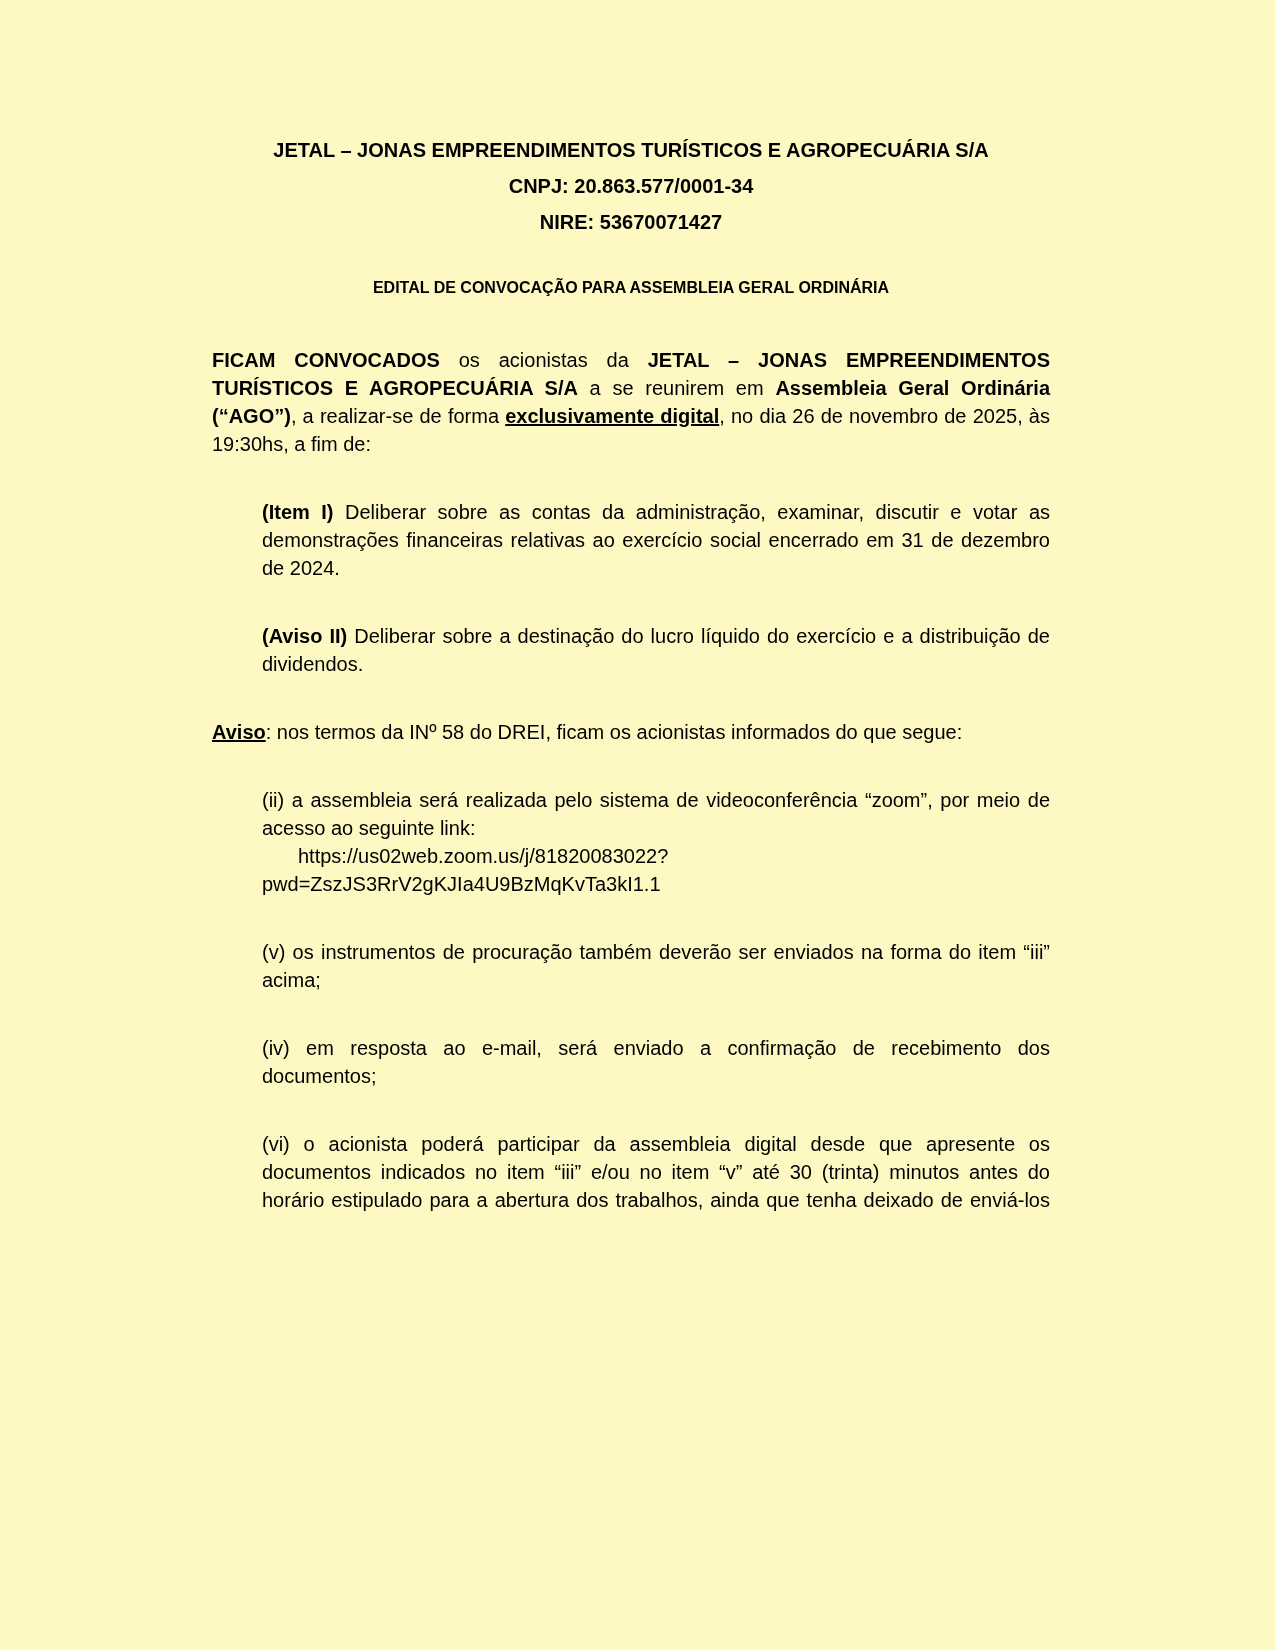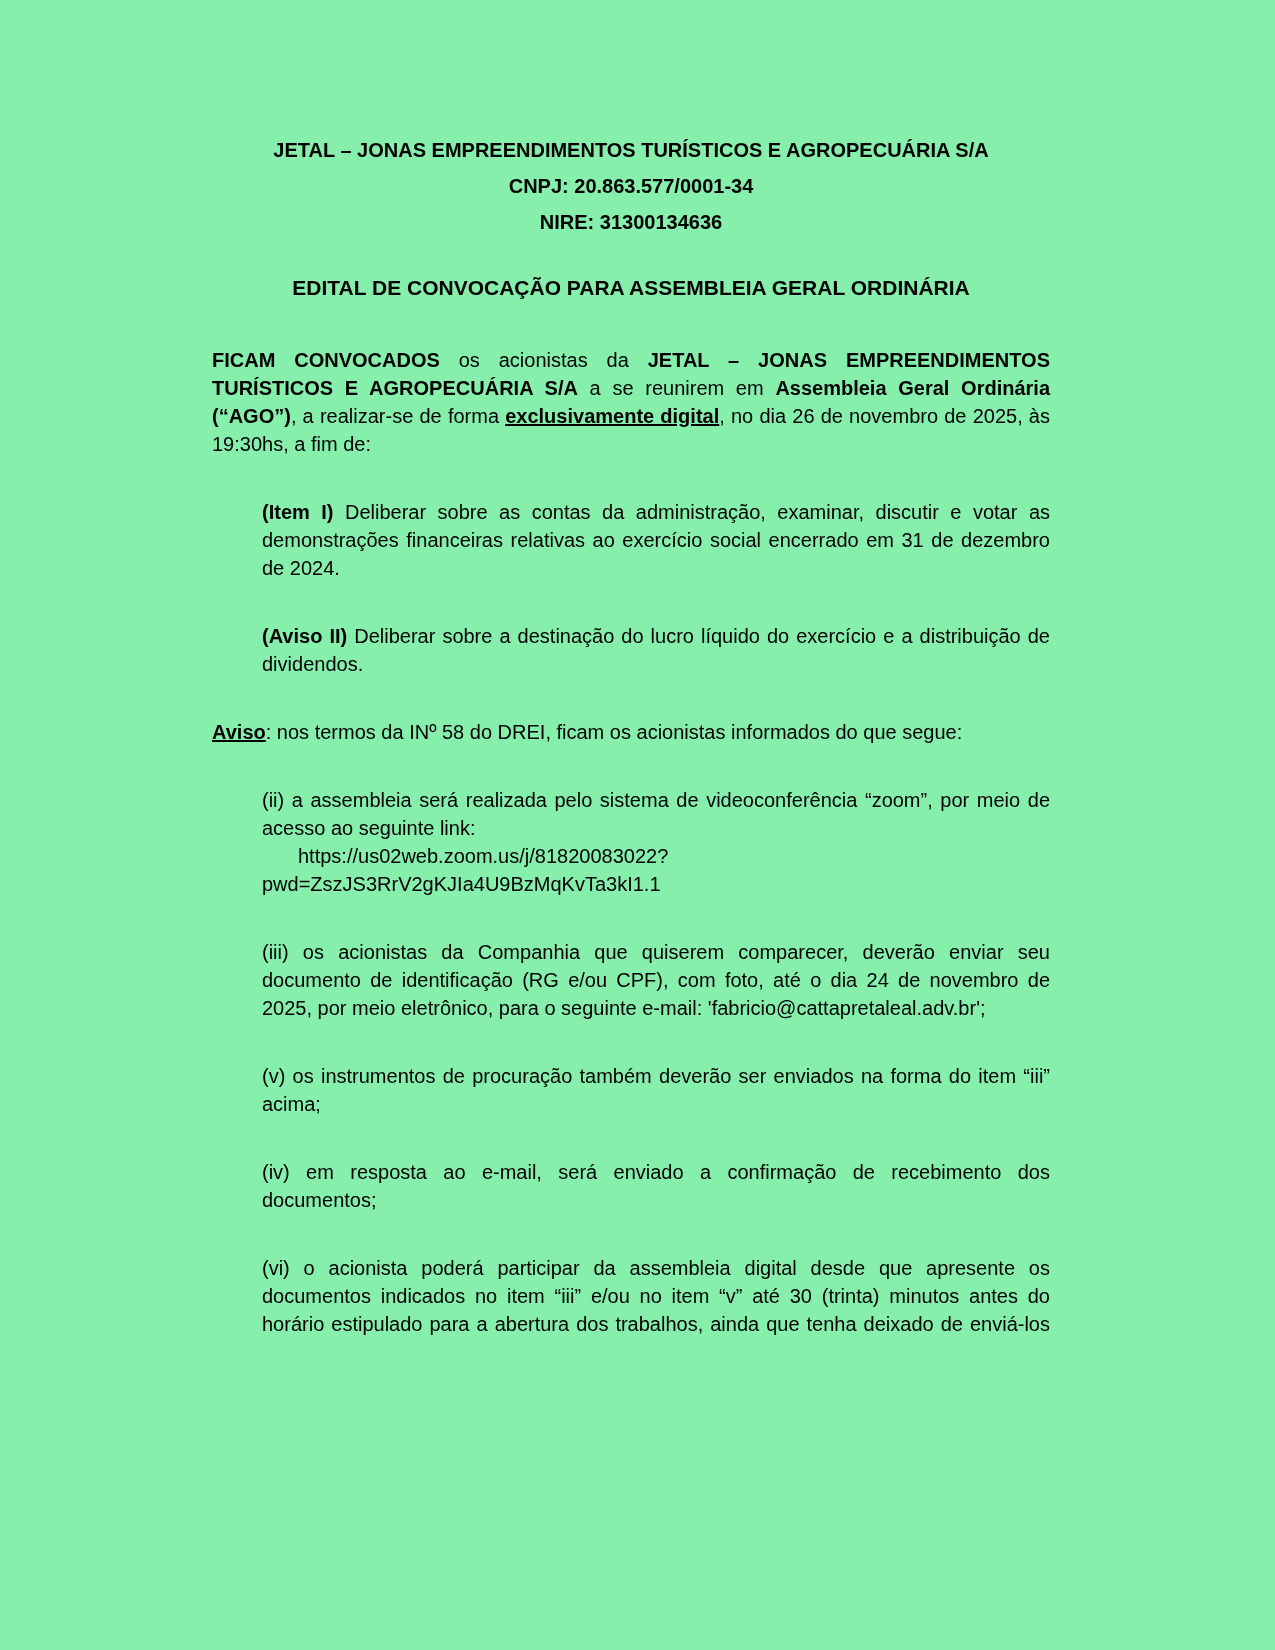--- a/index.html
+++ b/index.html
@@ -6,40 +6,40 @@
   html, body {
     margin: 0;
     padding: 0;
     background: #ffffff;
   }
   .page {
     position: relative;
     width: 1275px;
     height: 1650px;
     margin: 0 auto;
-    background: #86efac;
+    background: #fef9c3;
     color: #000000;
     box-sizing: border-box;
     padding: 132px 225px 0 212px;
     font-family: "Liberation Sans", "DejaVu Sans", sans-serif;
     font-size: 20px;
     overflow: hidden;
   }
   .doc-header p {
     margin: 0;
     text-align: center;
     font-weight: bold;
     font-size: 20px;
     line-height: 36px;
   }
   .doc-title {
     margin: 30px 0 40px 0;
     text-align: center;
     font-weight: bold;
-    font-size: 21px;
+    font-size: 16px;
     line-height: 36px;
   }
   .para {
     margin: 0 0 40px 0;
     line-height: 28px;
     text-align: justify;
   }
   .indent {
     margin-left: 50px;
   }
@@ -57,37 +57,36 @@
   }
 </style>
 </head>
 <body>
 
 <div class="page">
 
   <header class="doc-header">
     <p>JETAL – JONAS EMPREENDIMENTOS TURÍSTICOS E AGROPECUÁRIA S/A</p>
     <p>CNPJ: 20.863.577/0001-34</p>
-    <p>NIRE: 31300134636</p>
+    <p>NIRE: 53670071427</p>
   </header>
 
   <h1 class="doc-title">EDITAL DE CONVOCAÇÃO PARA ASSEMBLEIA GERAL ORDINÁRIA</h1>
 
   <p class="para"><span class="b">FICAM CONVOCADOS</span><span> os acionistas da </span><span class="b">JETAL – JONAS EMPREENDIMENTOS TURÍSTICOS E AGROPECUÁRIA S/A</span><span> a se reunirem em </span><span class="b">Assembleia Geral Ordinária (“AGO”)</span><span>, a realizar-se de forma </span><span class="b u">exclusivamente digital</span><span>, no dia 26 de novembro de 2025, às 19:30hs, a fim de:</span></p>
 
   <p class="para indent"><span class="b">(Item I)</span><span> Deliberar sobre as contas da administração, examinar, discutir e votar as demonstrações financeiras relativas ao exercício social encerrado em 31 de dezembro de 2024.</span></p>
 
   <p class="para indent"><span class="b">(Aviso II)</span><span> Deliberar sobre a destinação do lucro líquido do exercício e a distribuição de dividendos.</span></p>
 
   <p class="para"><span class="b u">Aviso</span><span>: nos termos da INº 58 do DREI, ficam os acionistas informados do que segue:</span></p>
 
 
   <p class="para indent"><span>(ii) a assembleia será realizada pelo sistema de videoconferência “zoom”, por meio de acesso ao seguinte link:</span><br><span class="link-line">https://us02web.zoom.us/j/81820083022?pwd=ZszJS3RrV2gKJIa4U9BzMqKvTa3kI1.1</span></p>
 
-  <p class="para indent">(iii) os acionistas da Companhia que quiserem comparecer, deverão enviar seu documento de identificação (RG e/ou CPF), com foto, até o dia 24 de novembro de 2025, por meio eletrônico, para o seguinte e-mail: 'fabricio@cattapretaleal.adv.br';</p>
 
   <p class="para indent">(v) os instrumentos de procuração também deverão ser enviados na forma do item “iii” acima;</p>
 
   <p class="para indent">(iv) em resposta ao e-mail, será enviado a confirmação de recebimento dos documentos;</p>
 
   <p class="para indent justify-last">(vi) o acionista poderá participar da assembleia digital desde que apresente os documentos indicados no item “iii” e/ou no item “v” até 30 (trinta) minutos antes do horário estipulado para a abertura dos trabalhos, ainda que tenha deixado de enviá-los</p>
 
 </div>
 
 </body></html>

